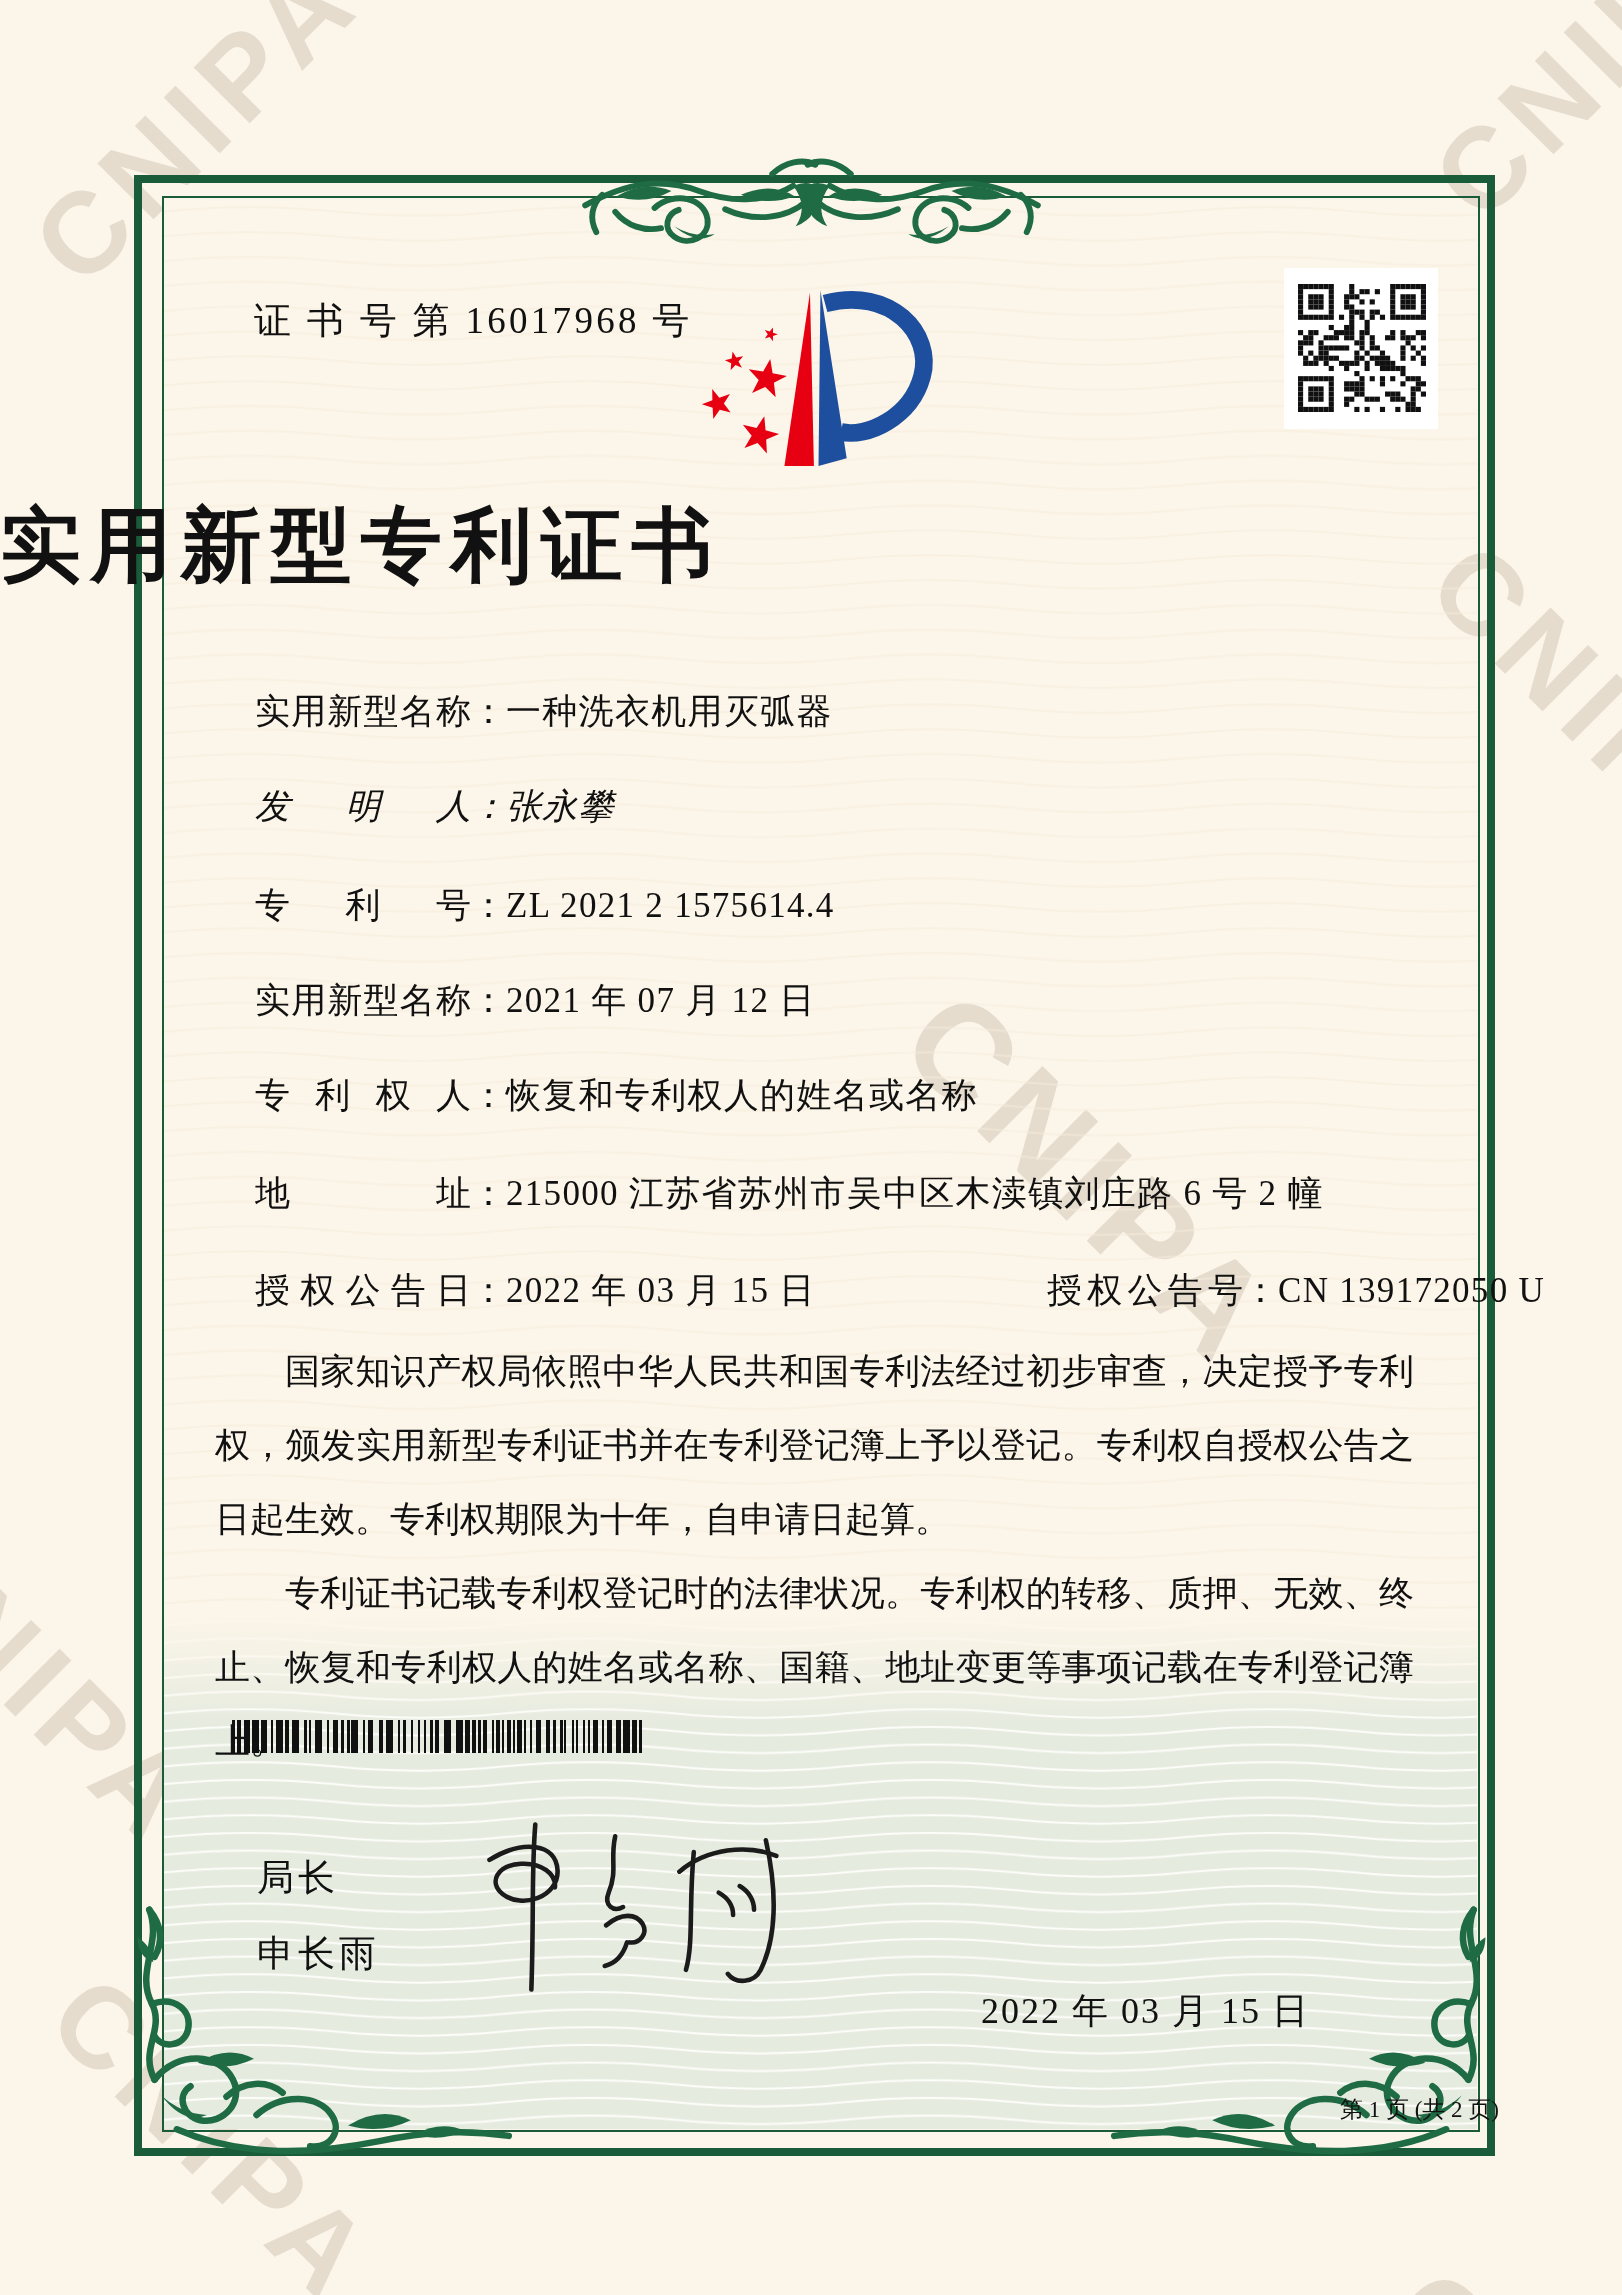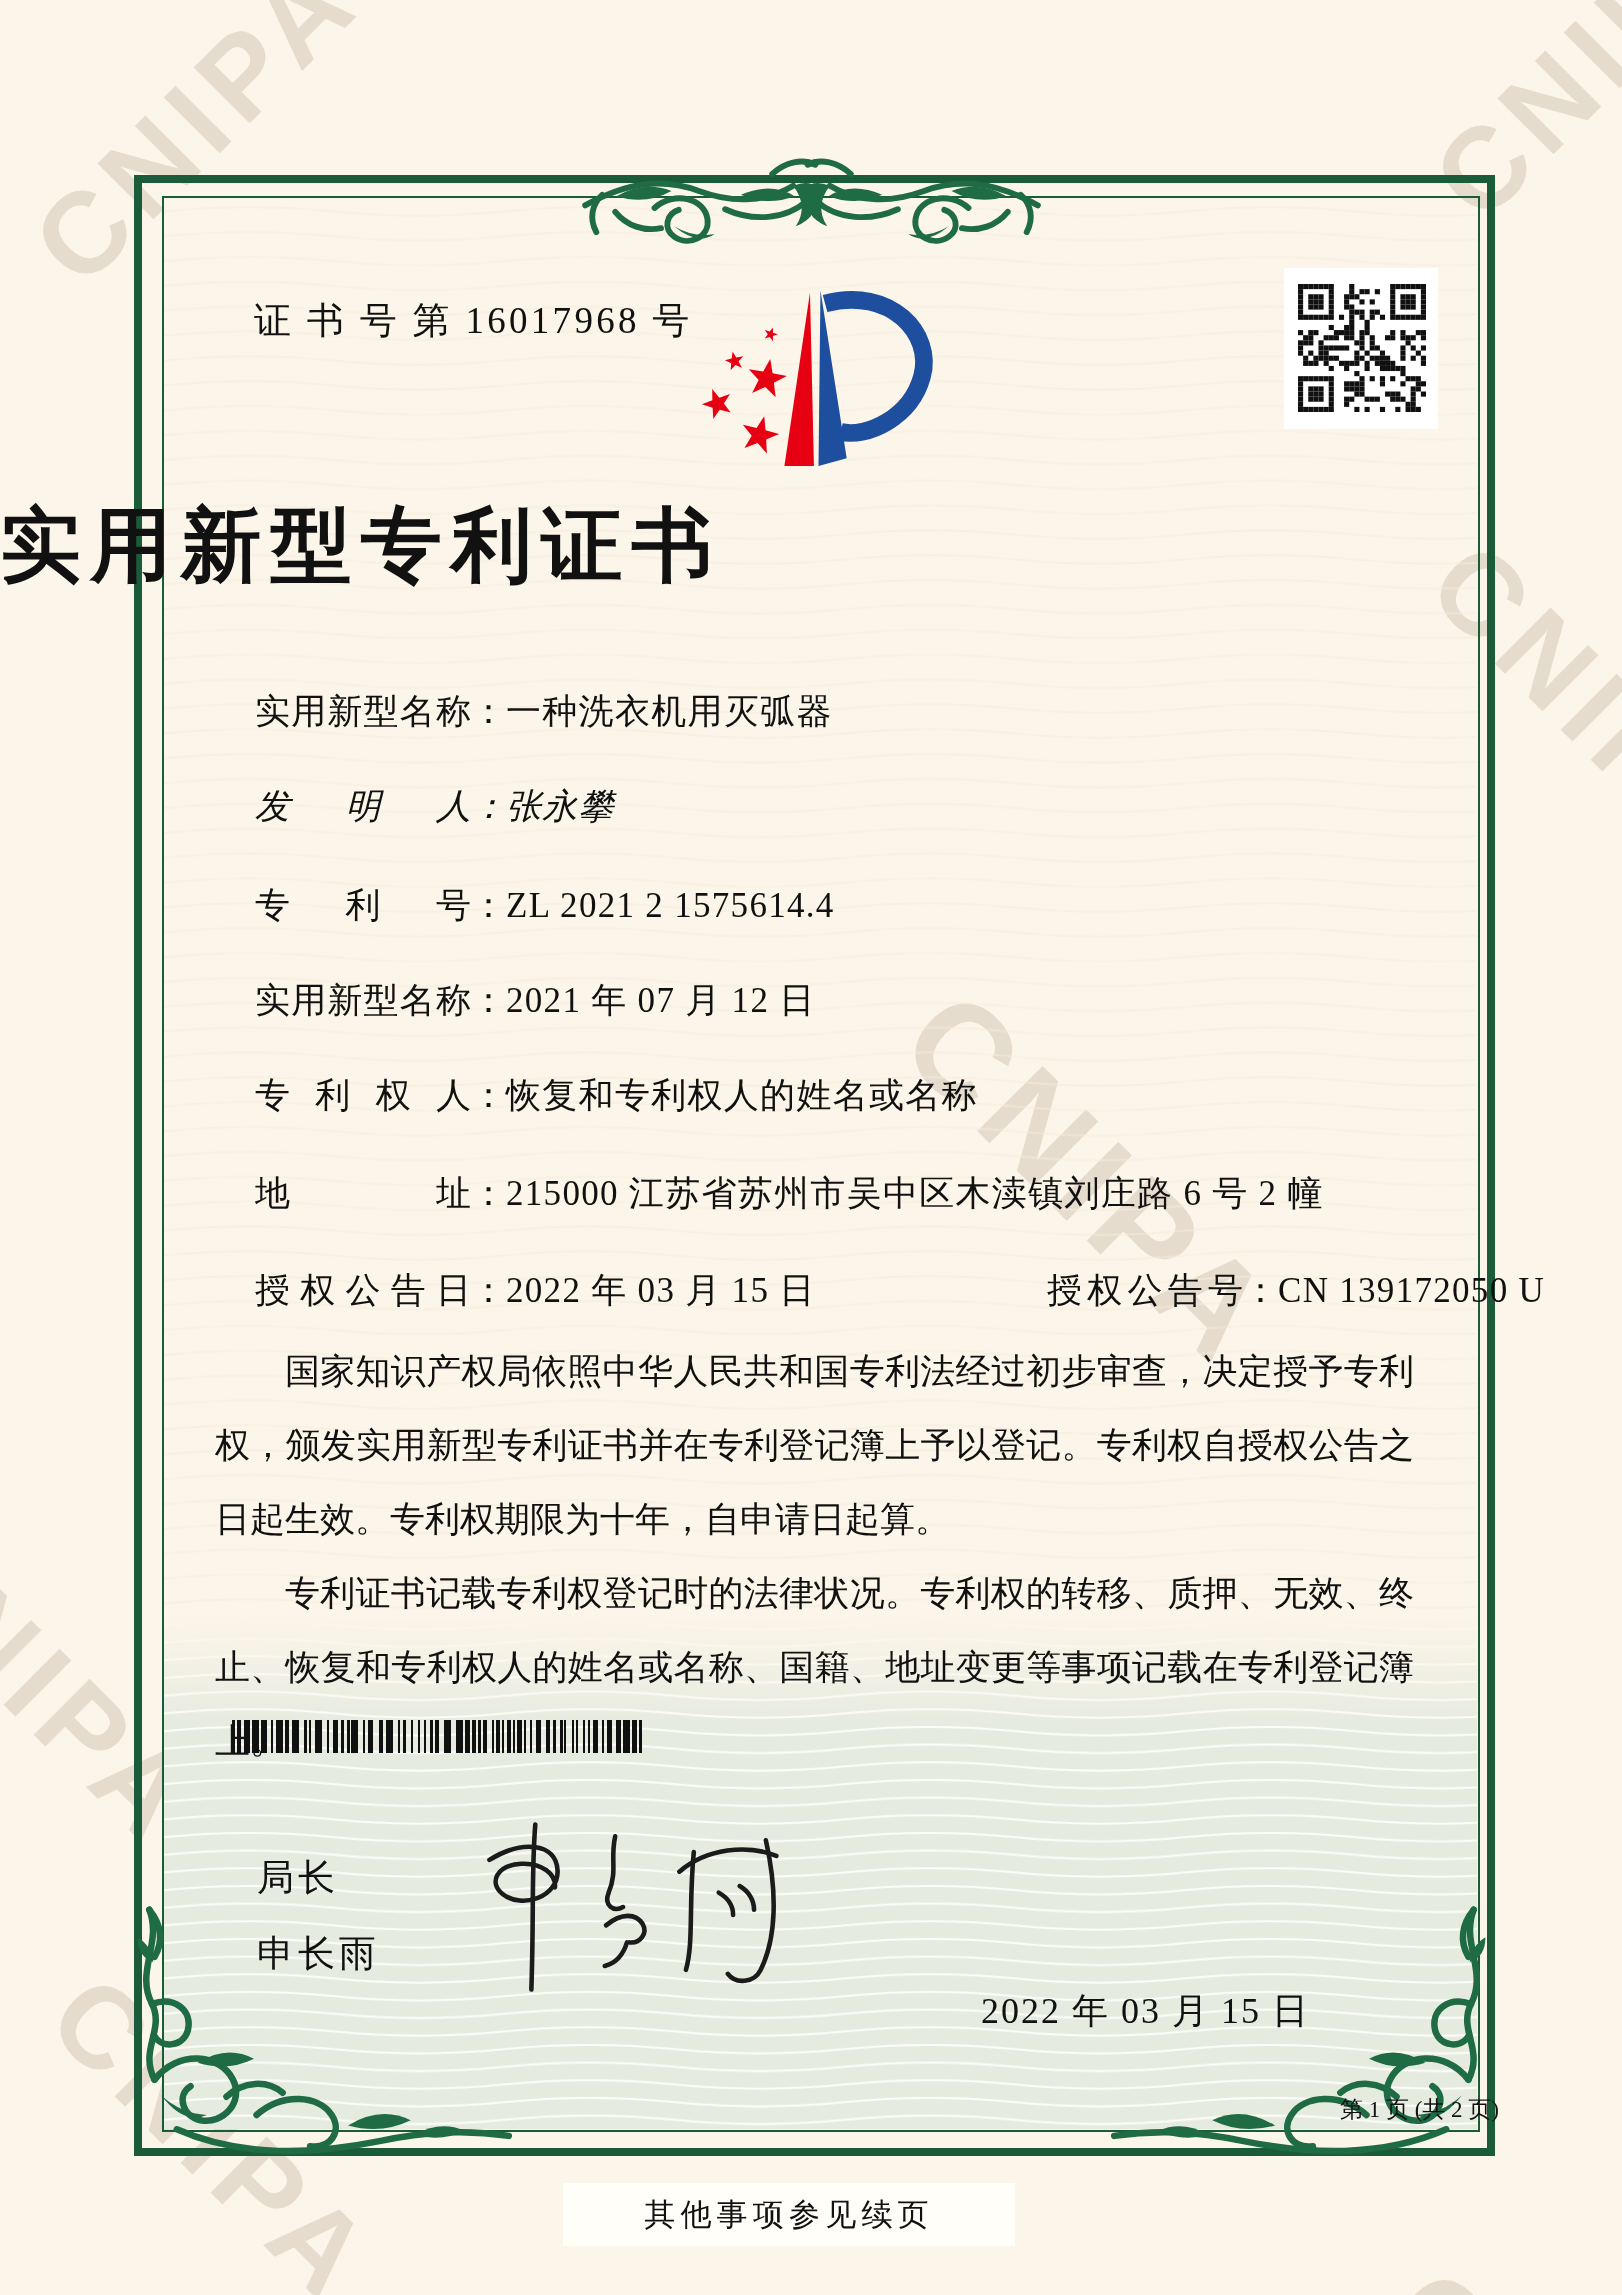--- a/index.html
+++ b/index.html
@@ -553,18 +553,15 @@
       <path d="M338 88 C 380 52, 442 46, 486 64"></path>
       <path d="M360 58 C 352 140, 360 196, 348 238"></path>
       <path d="M470 40 C 488 120, 486 190, 462 238 C 452 258, 424 260, 412 244"></path>
       <path d="M398 120 C 412 128, 420 140, 420 154"></path>
       <path d="M430 110 C 444 118, 452 132, 452 146"></path>
     </g>
   </svg>
 
   <div class="issue-date">2022 年 03 月 15 日</div>
   <div class="page-indicator">第 1 页 (共 2 页)</div>
-  <div class="cont-strip">
-    <div class="cont-note">其他事项参见续页</div>
-  </div>
 
 </div>
 
 
 </body></html>

